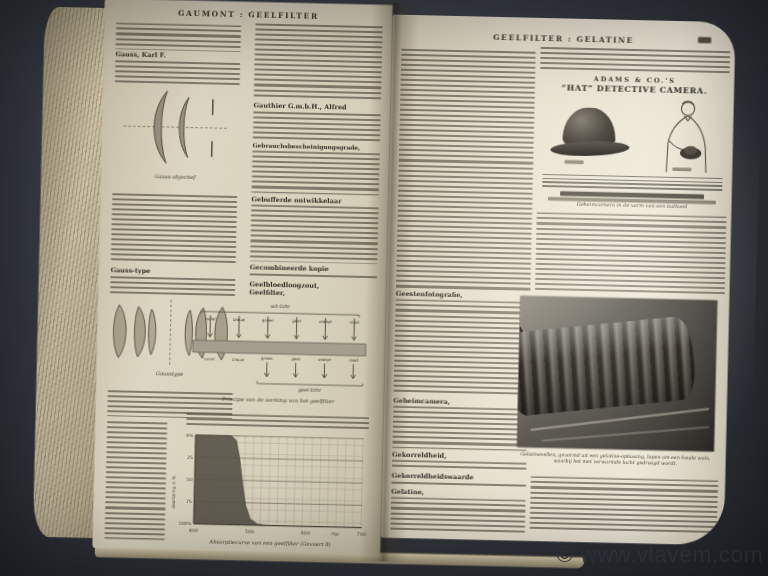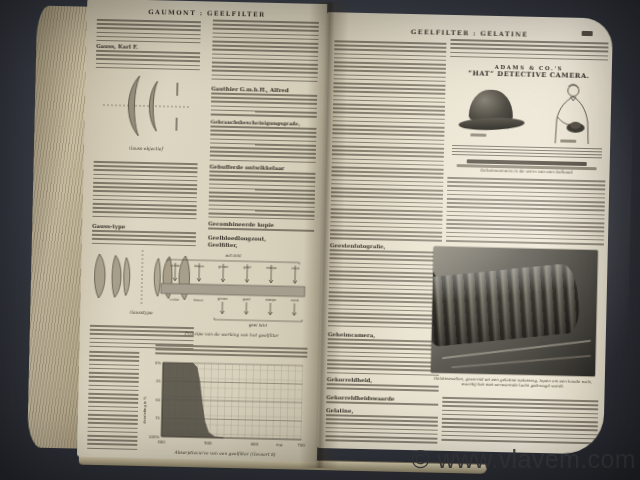--- a/index.html
+++ b/index.html
@@ -58,21 +58,21 @@
     box-shadow:0 0 0 .5px rgba(60,54,40,.6);}
   .drum{position:absolute;left:-10px;top:22px;width:156px;height:70px;transform:rotate(-7deg);
     border-radius:14px/42%;
     background:
       linear-gradient(to bottom, rgba(255,255,255,.28), rgba(0,0,0,0) 38%, rgba(0,0,0,.45)),
       repeating-linear-gradient(92deg,#17150f 0 3px,#6e695d 6px,#33302a 11px);}
   .drum-end{position:absolute;left:-16px;top:20px;width:26px;height:74px;transform:rotate(-7deg);
     border-radius:50%;background:radial-gradient(#4a463e,#141310 70%);}
   .rail{position:absolute;height:2px;background:rgba(190,183,168,.55);border-radius:1px;}
   .watermark{position:absolute;right:4px;bottom:6px;
-    font-family:"Liberation Sans",sans-serif;font-size:25px;letter-spacing:.4px;
+    font-family:"Liberation Sans",sans-serif;font-size:19px;letter-spacing:.4px;
     color:rgba(58,58,62,.92);}
 </style>
 </head>
 <body>
 
 <div class="photo">
   <div class="book">
     <div class="fore-edge"></div>
     <div class="bottom-edge"></div>
 

